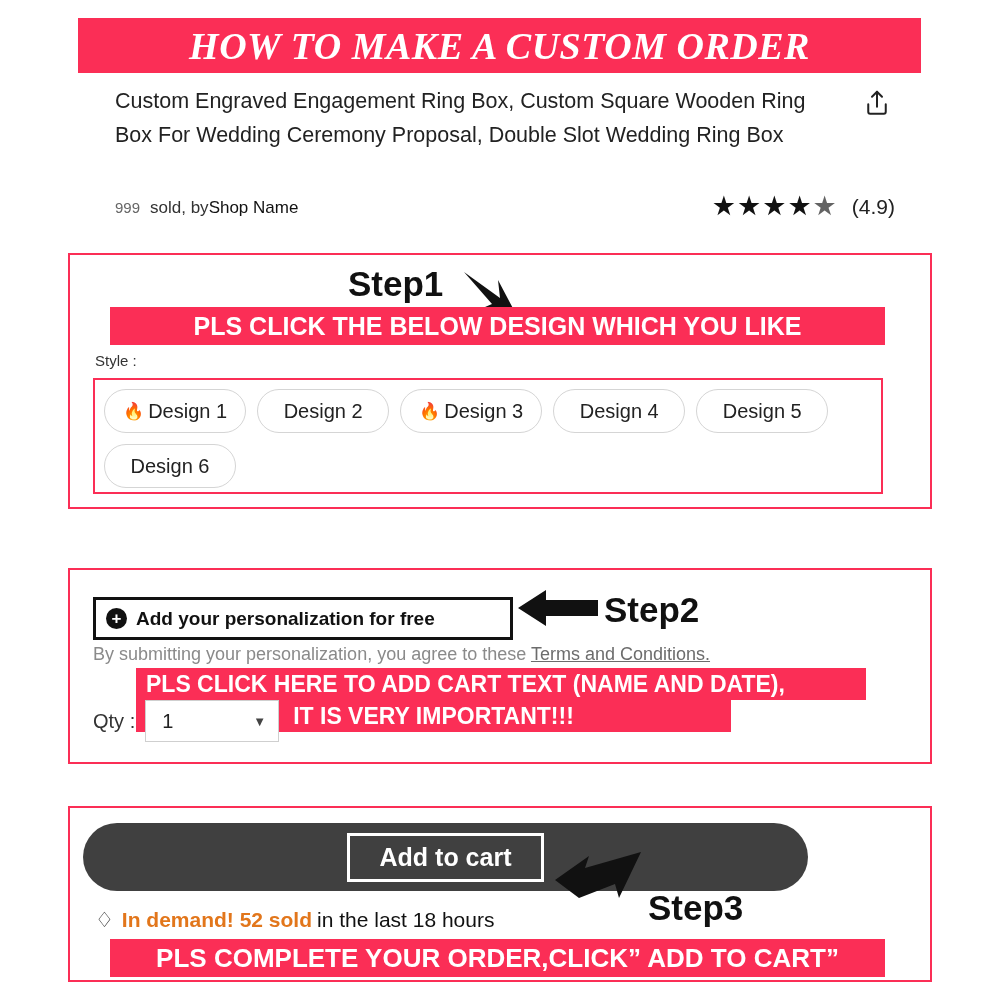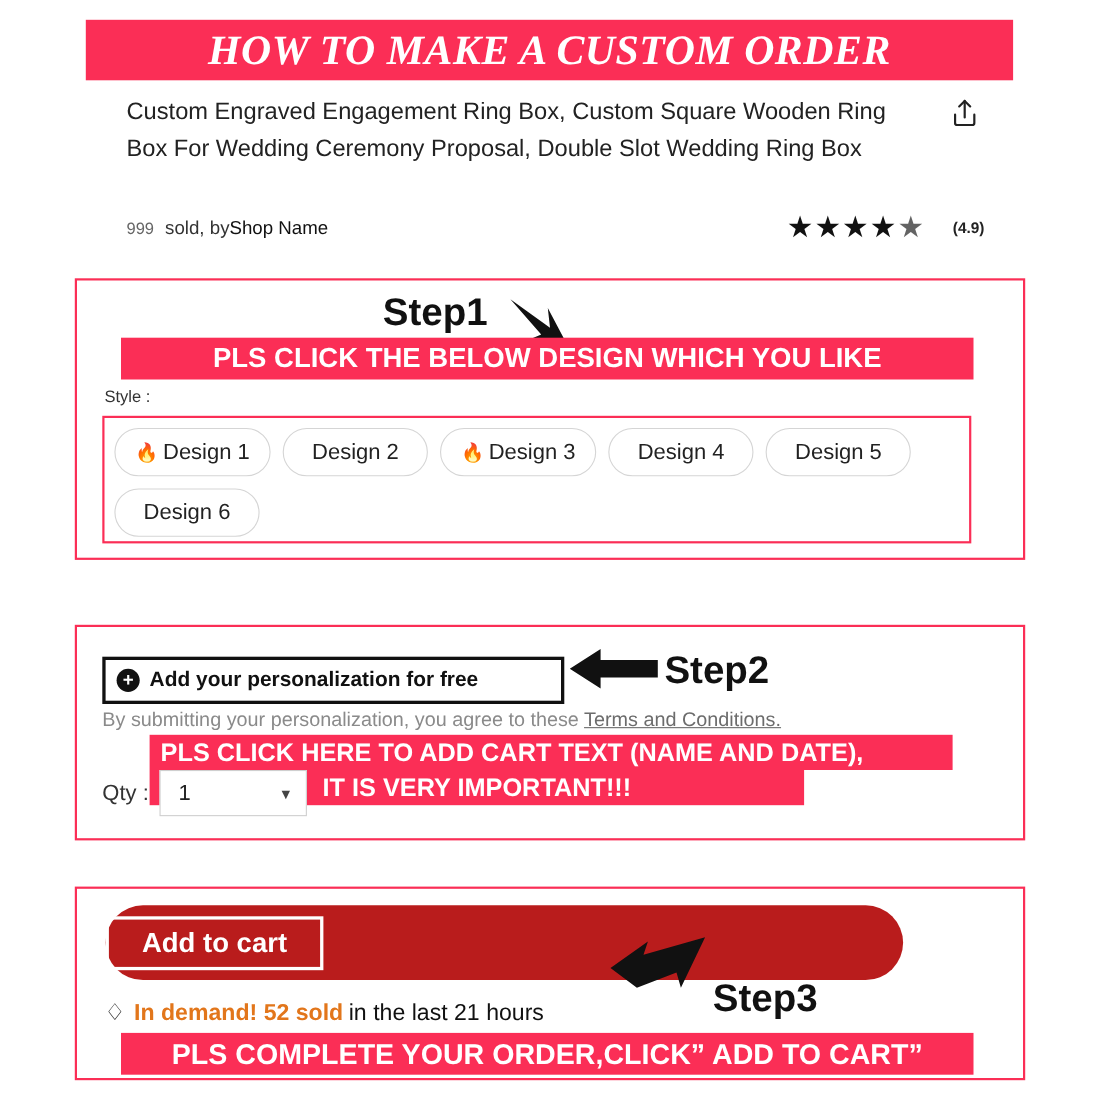--- a/index.html
+++ b/index.html
@@ -63,21 +63,21 @@
   .sold-by { font-size: 17px; color: #333; }
   .shop-name { font-size: 17px; color: #111; }
 
   .rating {
     position: absolute;
     right: 105px; top: 193px;
     display: flex; align-items: center;
     font-size: 22px; color: #111;
   }
   .stars { letter-spacing: 1px; font-size: 27px; line-height: 1; color:#111; }
-  .rating-value { margin-left: 25px; font-size: 14px; color: #222; font-weight: bold; }
+  .rating-value { margin-left: 14px; font-size: 21px; color: #222; }
 
   
   .panel {
     position: absolute;
     border: 2px solid #fb2e56;
     background: #ffffff;
   }
   .panel1 { left: 68px; top: 253px; width: 864px; height: 256px; }
   .panel2 { left: 68px; top: 568px; width: 864px; height: 196px; }
   .panel3 { left: 68px; top: 806px; width: 864px; height: 176px; }
@@ -177,25 +177,25 @@
     background: #fff;
     display: flex; align-items: center; justify-content: space-between;
     padding: 0 12px 0 16px;
     font-size: 20px; color: #222;
   }
   .caret { font-size: 13px; color: #444; }
 
   
   .cart-btn {
     position: absolute;
-    left: 96px; top: 823px;
+    left: 83px; top: 823px;
     width: 725px; height: 68px;
-    background: #b91c1c;
+    background: #404040;
     border-radius: 34px;
-    display: flex; align-items: center; justify-content: flex-start;
+    display: flex; align-items: center; justify-content: center;
   }
   .cart-inner {
     border: 3px solid #ffffff;
     padding: 7px 30px;
     color: #ffffff;
     font-size: 25px; font-weight: bold;
   }
 
   .demand-row {
     position: absolute;
@@ -314,18 +314,18 @@
   <div class="step-label step3-label">Step3</div>
   <div class="arrow arrow3">
     <svg width="92" height="58" viewBox="0 0 92 58">
       <path d="M2 34 L36 10 L32 22 L88 6 L66 52 L62 38 L26 52 Z" fill="#111"></path>
     </svg>
   </div>
 
   <div class="demand-row">
     <span class="demand-flame">♢</span>
     <span class="demand-orange">In demand! 52 sold</span>
-    <span class="demand-rest">in the last 21 hours</span>
+    <span class="demand-rest">in the last 18 hours</span>
   </div>
 
   <div class="hl hl3">PLS COMPLETE YOUR ORDER,CLICK”  ADD TO CART”</div>
 
 </div>
 
 </body></html>

